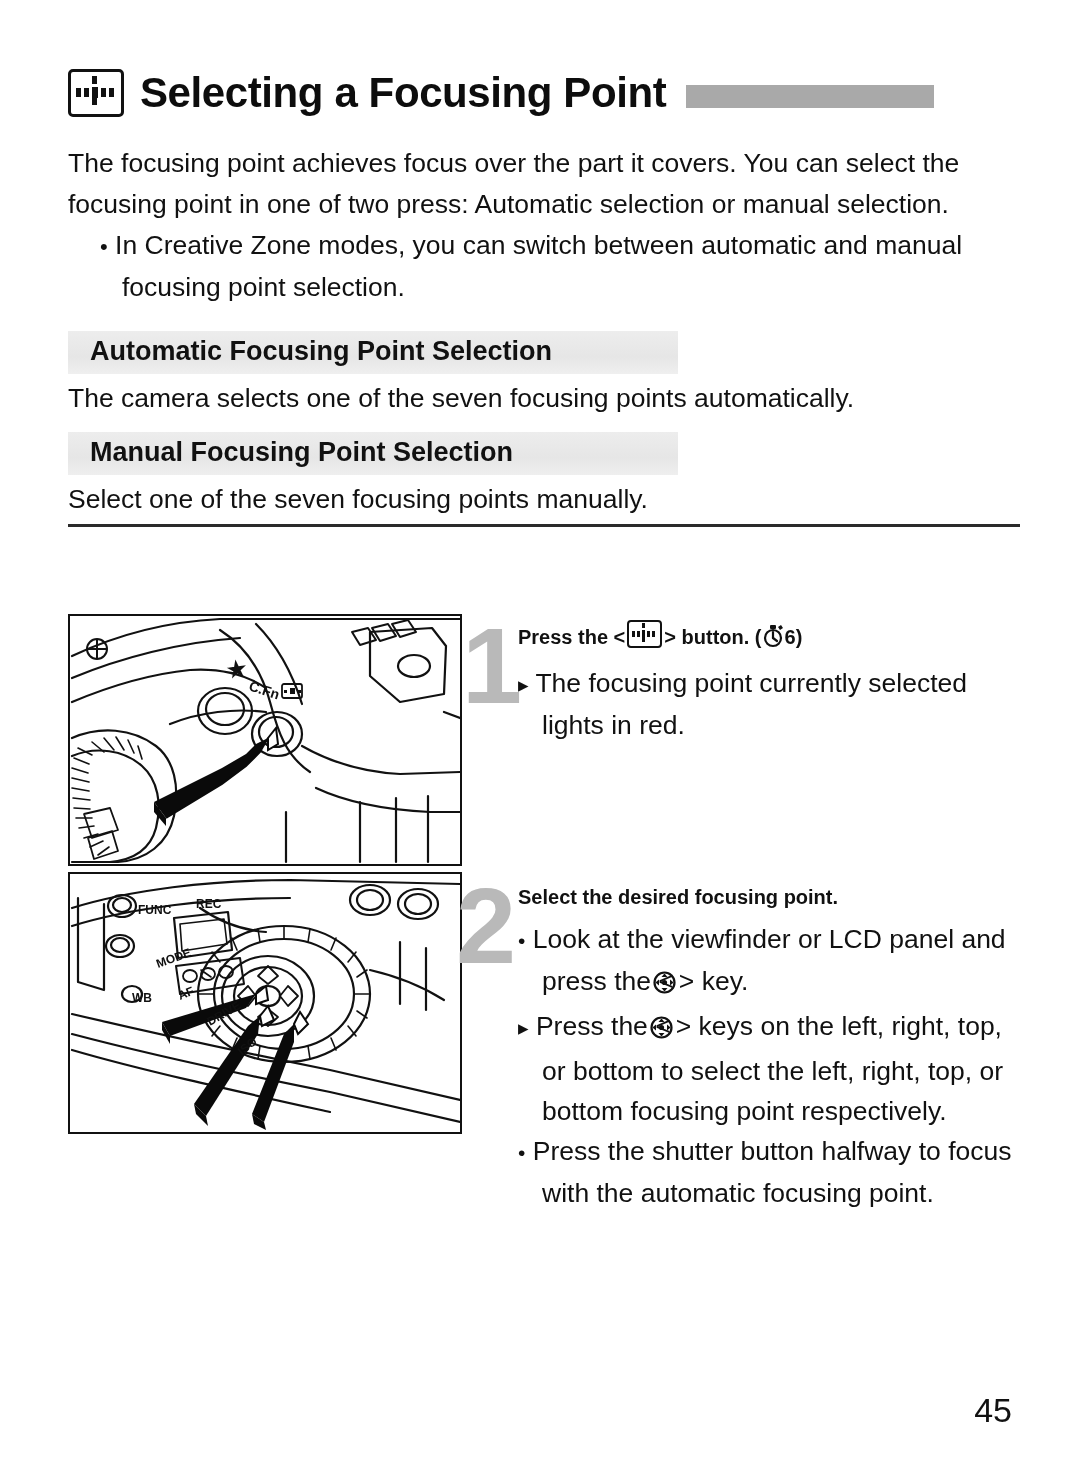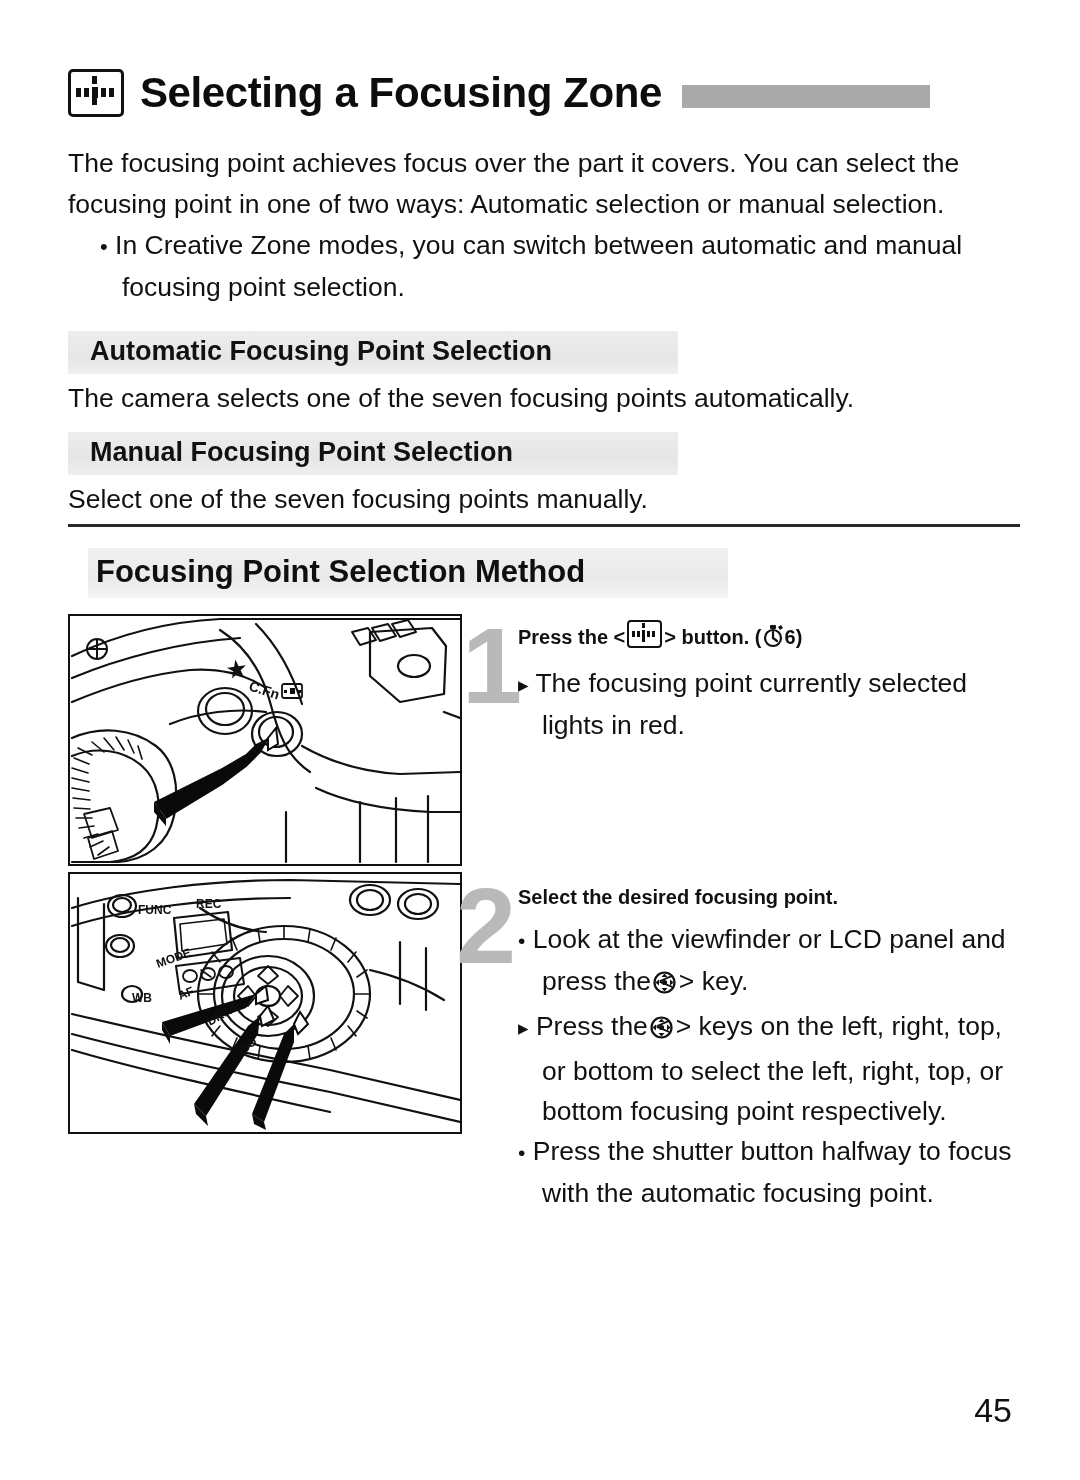--- a/index.html
+++ b/index.html
@@ -220,44 +220,43 @@
   <div class="title-row">
     <span class="afpoint-icon">
       <i class="tt"></i>
         <i class="r1"></i>
         <i class="r2"></i>
         <i class="rc"></i>
         <i class="r3"></i>
         <i class="r4"></i>
         <i class="bb"></i>
     </span>
-    <span class="title-text">Selecting a Focusing Zone</span>
+    <span class="title-text">Selecting a Focusing Point</span>
     <span class="title-bar"></span>
   </div>
 
   <div class="intro">
-    <p>The focusing point achieves focus over the part it covers. You can select the focusing point in one of two ways: Automatic selection or manual selection.</p>
+    <p>The focusing point achieves focus over the part it covers. You can select the focusing point in one of two press: Automatic selection or manual selection.</p>
     <span class="bullet-line">
       <span class="bdot">•</span>
       <span>In Creative Zone modes, you can switch between automatic and manual focusing point selection.</span>
     </span>
   </div>
 
   <div class="subsec" style="top:331px;">
     <div class="subsec-head">Automatic Focusing Point Selection</div>
     <div class="subsec-body">The camera selects one of the seven focusing points automatically.</div>
   </div>
 
   <div class="subsec" style="top:432px;">
     <div class="subsec-head">Manual Focusing Point Selection</div>
     <div class="subsec-body">Select one of the seven focusing points manually.</div>
   </div>
 
   <div class="divider"></div>
-  <div class="method-head">Focusing Point Selection Method</div>
 
   <div class="figure fig1">
     <svg viewBox="0 0 390 248" xmlns="http://www.w3.org/2000/svg">
       <g fill="none" stroke="#111" stroke-width="2.2" stroke-linejoin="round" stroke-linecap="round">
 
         <path d="M2 40 C 40 22, 90 6, 150 3 L 390 3"></path>
         <path d="M2 62 C 50 42, 110 26, 170 22"></path>
 
         <path d="M150 14 C 175 30, 192 56, 200 86 C 208 116, 216 140, 240 156"></path>
         <path d="M186 8 C 206 28, 222 56, 232 88"></path>

